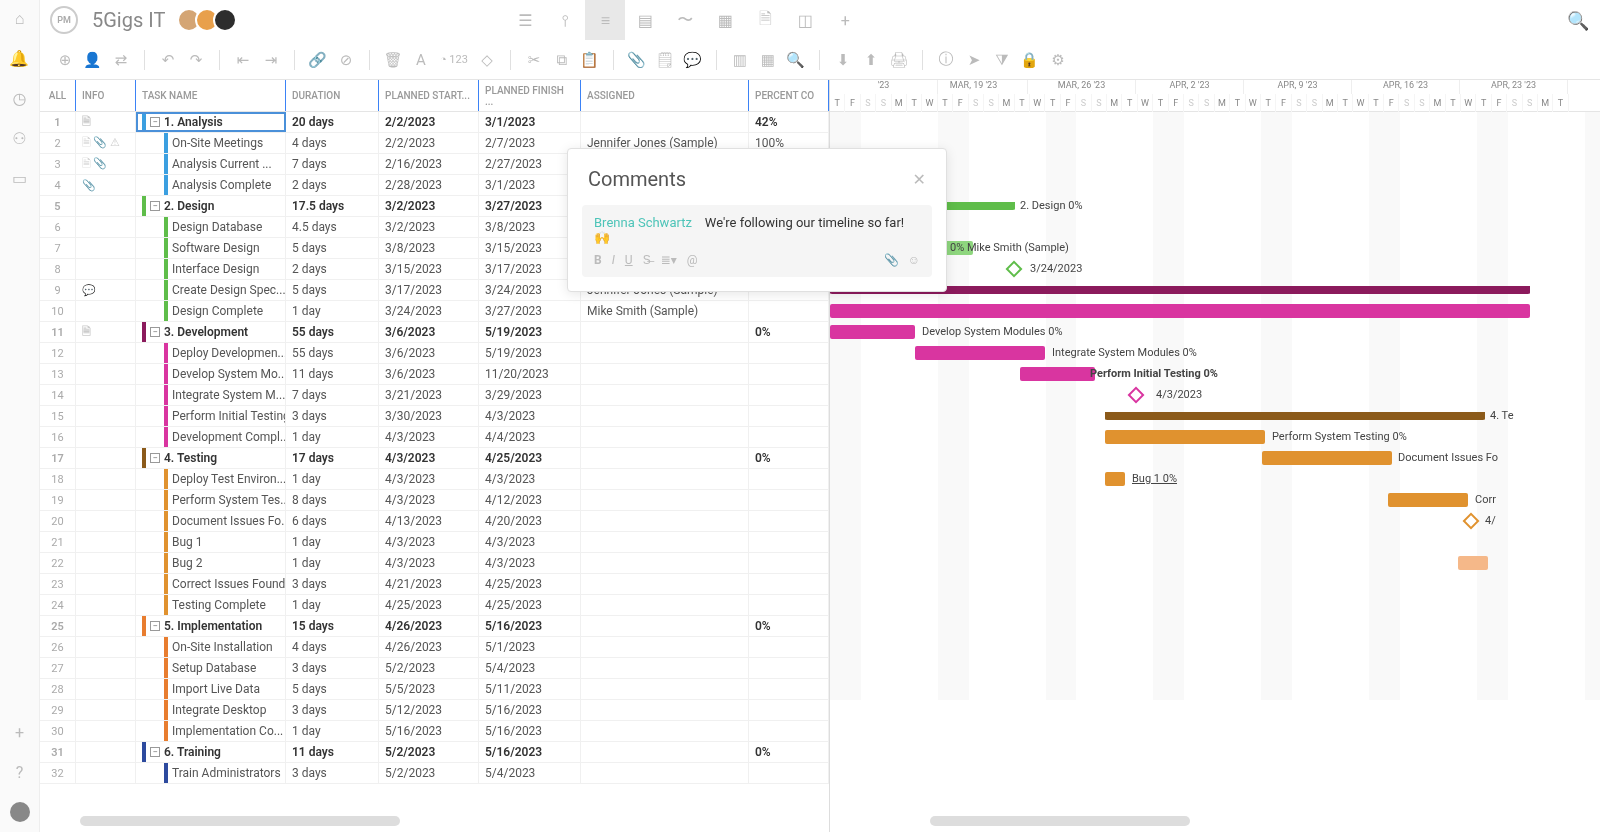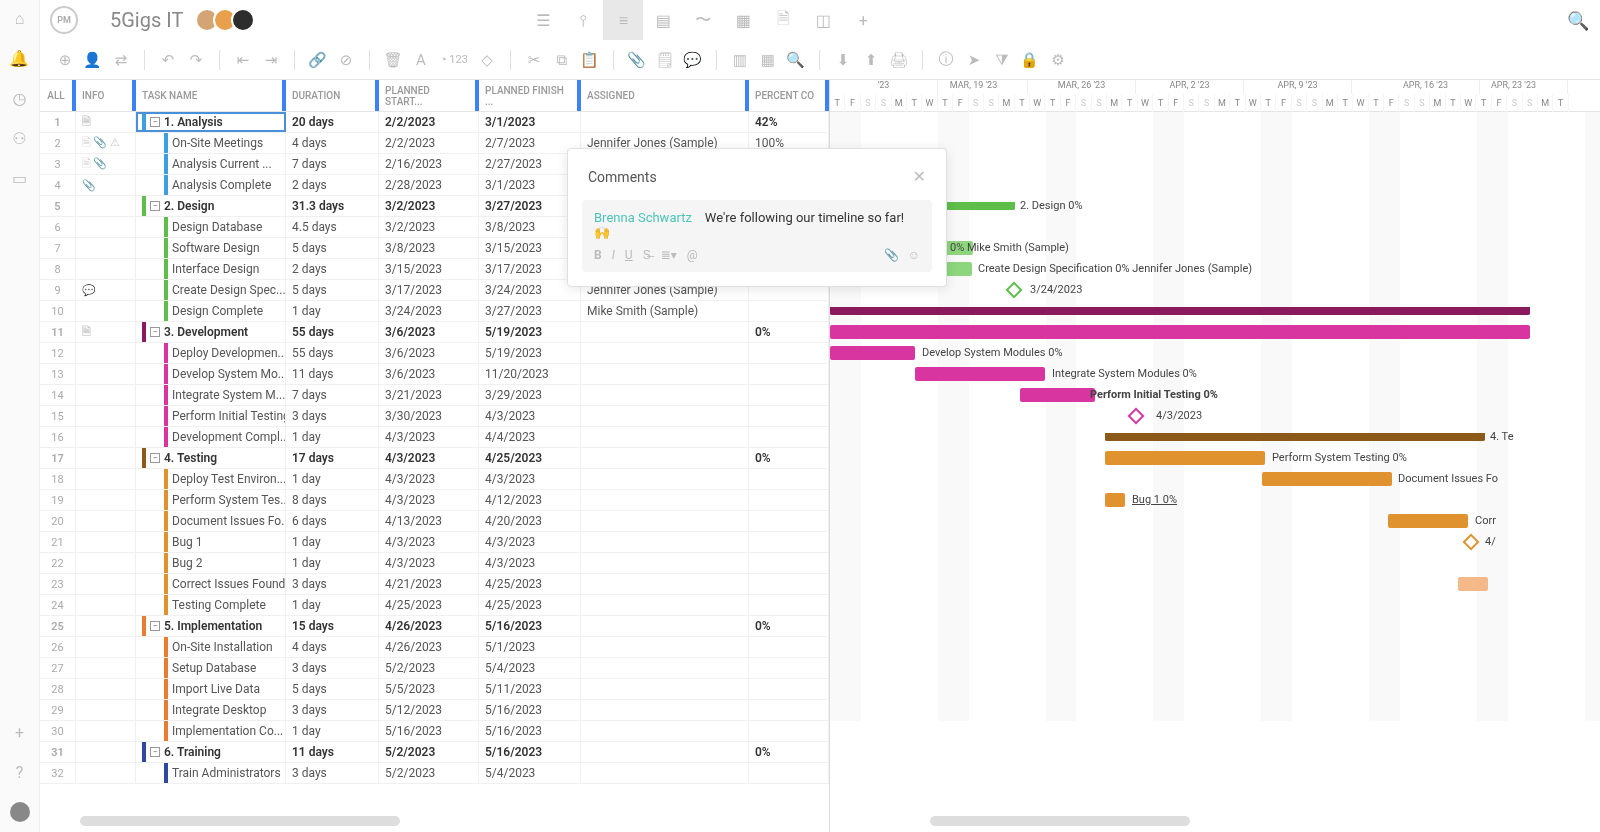--- a/index.html
+++ b/index.html
@@ -2,39 +2,39 @@
 <html><head>
 <meta charset="utf-8">
 <style>
 *{box-sizing:border-box;margin:0;padding:0;font-family:-apple-system,BlinkMacSystemFont,"Segoe UI",Roboto,sans-serif}
 body{background:#fff;color:#333;overflow:hidden;width:1600px;height:832px;position:relative}
 .leftbar{position:absolute;left:0;top:0;width:40px;height:100%;background:#fafafa;border-right:1px solid #eee;display:flex;flex-direction:column;align-items:center;padding-top:8px;gap:20px}
 .leftbar .ic{width:20px;height:20px;display:flex;align-items:center;justify-content:center;color:#bbb;cursor:pointer;font-size:16px}
 .leftbar .spacer{flex:1}
 .topbar{position:absolute;left:40px;top:0;right:0;height:40px;display:flex;align-items:center;padding:0 10px;gap:8px}
 .logo{width:28px;height:28px;border:2px solid #ccc;border-radius:50%;display:flex;align-items:center;justify-content:center;font-size:9px;color:#aaa;font-weight:600}
-.title{font-size:20px;color:#888;font-weight:400;margin-left:24px}
+.title{font-size:20px;color:#888;font-weight:400;margin-left:6px}
 .avatars{display:flex;margin-left:10px}
 .avatars .av{width:24px;height:24px;border-radius:50%;margin-left:-6px;border:2px solid #fff}
 .avatars .av:nth-child(1){background:#d4a574}
 .avatars .av:nth-child(2){background:#e8a04c}
 .avatars .av:nth-child(3){background:#2d2d2d}
 .viewtabs{display:flex;margin-left:260px;gap:0}
 .viewtabs .vt{width:40px;height:40px;display:flex;align-items:center;justify-content:center;color:#bbb;cursor:pointer}
 .viewtabs .vt.active{background:#e8e8e8}
 .search-ic{margin-left:auto;color:#888;font-size:18px;cursor:pointer}
 .toolbar{position:absolute;left:40px;top:40px;right:0;height:40px;border-bottom:1px solid #e5e5e5;display:flex;align-items:center;padding:0 14px;gap:6px;color:#bbb}
 .toolbar .tb{width:22px;height:22px;display:flex;align-items:center;justify-content:center;cursor:pointer;font-size:15px}
 .toolbar .sep{width:1px;height:20px;background:#e0e0e0;margin:0 6px}
 .toolbar .tb.txt{width:auto;font-size:11px;padding:0 2px}
 .main{position:absolute;left:40px;top:80px;right:0;bottom:0;display:flex}
 .grid{width:790px;flex-shrink:0;overflow:hidden;border-right:1px solid #ddd}
 .gantt{flex:1;overflow:hidden;position:relative}
 .ghead{height:32px;border-bottom:1px solid #e5e5e5;display:flex;font-size:10px;color:#999;font-weight:500}
-.ghead .gh{border-right:4px solid #3b82f6;display:flex;align-items:center;padding:0 6px;text-transform:uppercase}
+.ghead .gh{border-right:1px solid #3b82f6;display:flex;align-items:center;padding:0 6px;text-transform:uppercase}
 .c-all{width:36px;justify-content:center}
 .c-info{width:60px}
 .c-name{width:150px}
 .c-dur{width:93px}
 .c-start{width:100px}
 .c-finish{width:102px}
 .c-assign{width:168px}
 .c-pct{width:80px}
 .grow{position:relative;height:21px;border-bottom:1px solid #f0f0f0;display:flex;font-size:12px;color:#555}
 .grow.bold{font-weight:600;color:#333}
@@ -57,21 +57,21 @@
 .bar{position:absolute;height:14px;top:3px;border-radius:2px}
 .bar.sum{height:8px;top:6px}
 .bar.sum::before,.bar.sum::after{content:"";position:absolute;top:0;width:0;height:0;border-top:8px solid currentColor}
 .bar.sum::before{left:0;border-right:5px solid transparent}
 .bar.sum::after{right:0;border-left:5px solid transparent}
 .barlbl{position:absolute;top:3px;font-size:11px;color:#444;white-space:nowrap}
 .mile{position:absolute;width:12px;height:12px;transform:rotate(45deg);top:4px;border:2px solid}
 
 .popup{position:absolute;left:567px;top:148px;width:380px;background:#fff;border:1px solid #e0e0e0;border-radius:4px;box-shadow:0 2px 12px rgba(0,0,0,0.1);z-index:100}
 .popup .phead{padding:18px 20px 14px;display:flex;align-items:center}
-.popup .ptitle{font-size:14px;color:#555}
+.popup .ptitle{font-size:20px;color:#555}
 .popup .pclose{margin-left:auto;color:#bbb;cursor:pointer;font-size:16px}
 .cbox{margin:0 14px 14px;background:#f5f5f5;border-radius:4px;padding:10px 12px}
 .cline{font-size:13px}
 .cauthor{color:#4dc4b8}
 .ctools{display:flex;gap:10px;margin-top:8px;color:#bbb;font-size:12px;align-items:center}
 .ctools .r{margin-left:auto;display:flex;gap:8px}
 .hscroll{position:absolute;bottom:6px;height:10px;background:#ddd;border-radius:5px}
 </style>
 </head>
 <body>
@@ -222,21 +222,21 @@
           <div class="gc c-pct"></div>
         </div>
         <div class="grow bold">
           <div class="gc c-all">5</div>
           <div class="gc c-info"></div>
           <div class="gc c-name" style="padding-left:6px">
             <span class="cbar" style="background:#5fbd4a;margin-right:4px"></span>
             <span class="exp">−</span>
             <span>2. Design</span>
           </div>
-          <div class="gc c-dur">31.3 days</div>
+          <div class="gc c-dur">17.5 days</div>
           <div class="gc c-start">3/2/2023</div>
           <div class="gc c-finish">3/27/2023</div>
           <div class="gc c-assign"></div>
           <div class="gc c-pct"></div>
         </div>
         <div class="grow">
           <div class="gc c-all">6</div>
           <div class="gc c-info"></div>
           <div class="gc c-name" style="padding-left:28px">
             <span class="cbar" style="background:#5fbd4a;margin-right:4px"></span>
@@ -594,21 +594,21 @@
     <div class="hscroll" style="left:40px;width:320px"></div>
   </div>
 
   <div class="gantt">
     <div class="thead" id="thead">
         <div class="mo" style="left: 0px; width: 108px;">'23</div>
         <div class="mo" style="left: 90px; width: 108px;">MAR, 19 '23</div>
         <div class="mo" style="left: 198px; width: 108px;">MAR, 26 '23</div>
         <div class="mo" style="left: 306px; width: 108px;">APR, 2 '23</div>
         <div class="mo" style="left: 414px; width: 108px;">APR, 9 '23</div>
-        <div class="mo" style="left: 542px; width: 108px;">APR, 16 '23</div>
+        <div class="mo" style="left: 522px; width: 108px;">APR, 16 '23</div>
         <div class="mo" style="left: 630px; width: 108px; text-align: center;">APR, 23 '23</div>
         <div class="days">
           <div class="dy">T</div>
           <div class="dy">F</div>
           <div class="dy we">S</div>
           <div class="dy we">S</div>
           <div class="dy">M</div>
           <div class="dy">T</div>
           <div class="dy">W</div>
           <div class="dy">T</div>
@@ -660,24 +660,20 @@
         <div class="grw"></div>
         <div class="grw"></div>
         <div class="grw">
           <div class="bar sum" style="left: 0px; width: 185px; background: rgb(95, 189, 74); color: rgb(95, 189, 74);"></div>
           <div class="barlbl" style="left: 190px;">2. Design  0%</div>
         </div>
         <div class="grw"></div>
         <div class="grw">
           <div class="bar" style="left: 0px; width: 143px; background: rgb(142, 214, 126); color: rgb(142, 214, 126);"></div>
           <div class="barlbl" style="left: 120px;">0%  Mike Smith (Sample)</div>
-        </div>
-        <div class="grw">
-          <div class="bar" style="left: 24px; width: 118px; background: rgb(142, 214, 126); color: rgb(142, 214, 126);"></div>
-          <div class="barlbl" style="left: 148px;">Create Design Specification  0%   Jennifer Jones (Sample)</div>
         </div>
         <div class="grw">
           <div class="mile" style="left: 178px; border-color: rgb(95, 189, 74); background: rgb(255, 255, 255);"></div>
           <div class="barlbl" style="left: 200px;">3/24/2023</div>
         </div>
         <div class="grw">
           <div class="bar sum" style="left: 0px; width: 700px; background: rgb(139, 26, 92); color: rgb(139, 26, 92);"></div>
         </div>
         <div class="grw">
           <div class="bar" style="left: 0px; width: 700px; background: rgb(217, 53, 160); color: rgb(217, 53, 160);"></div>

